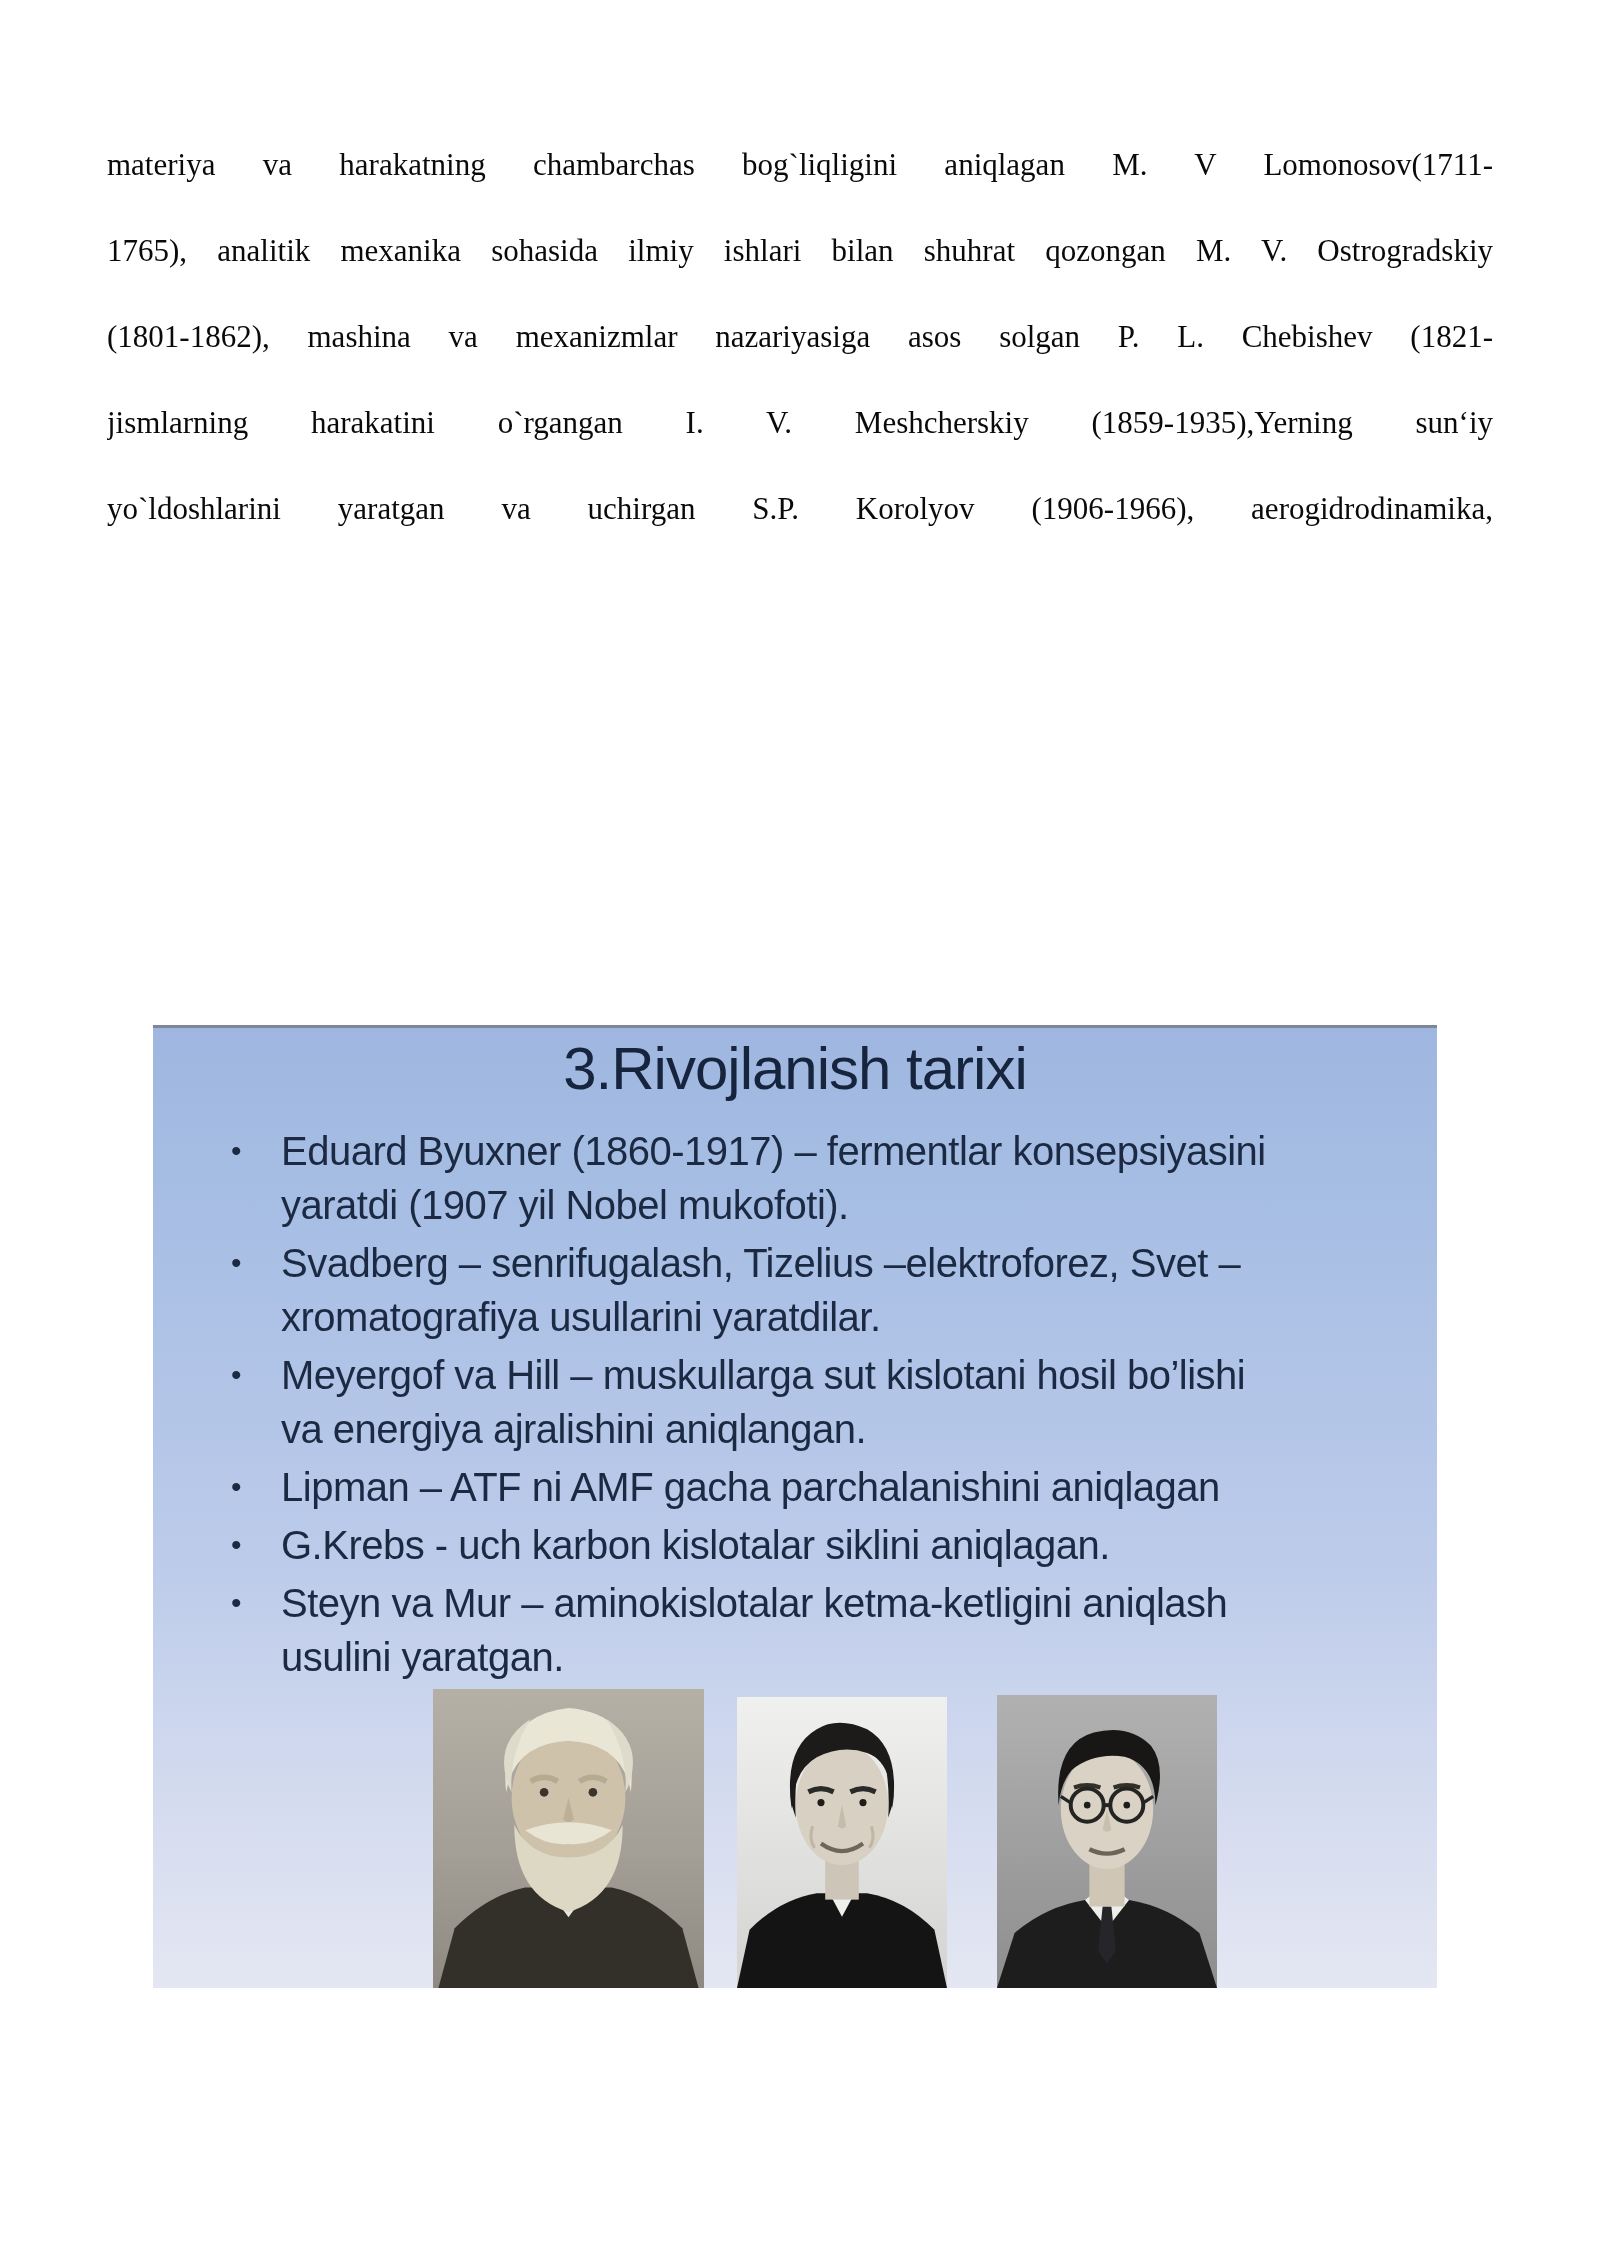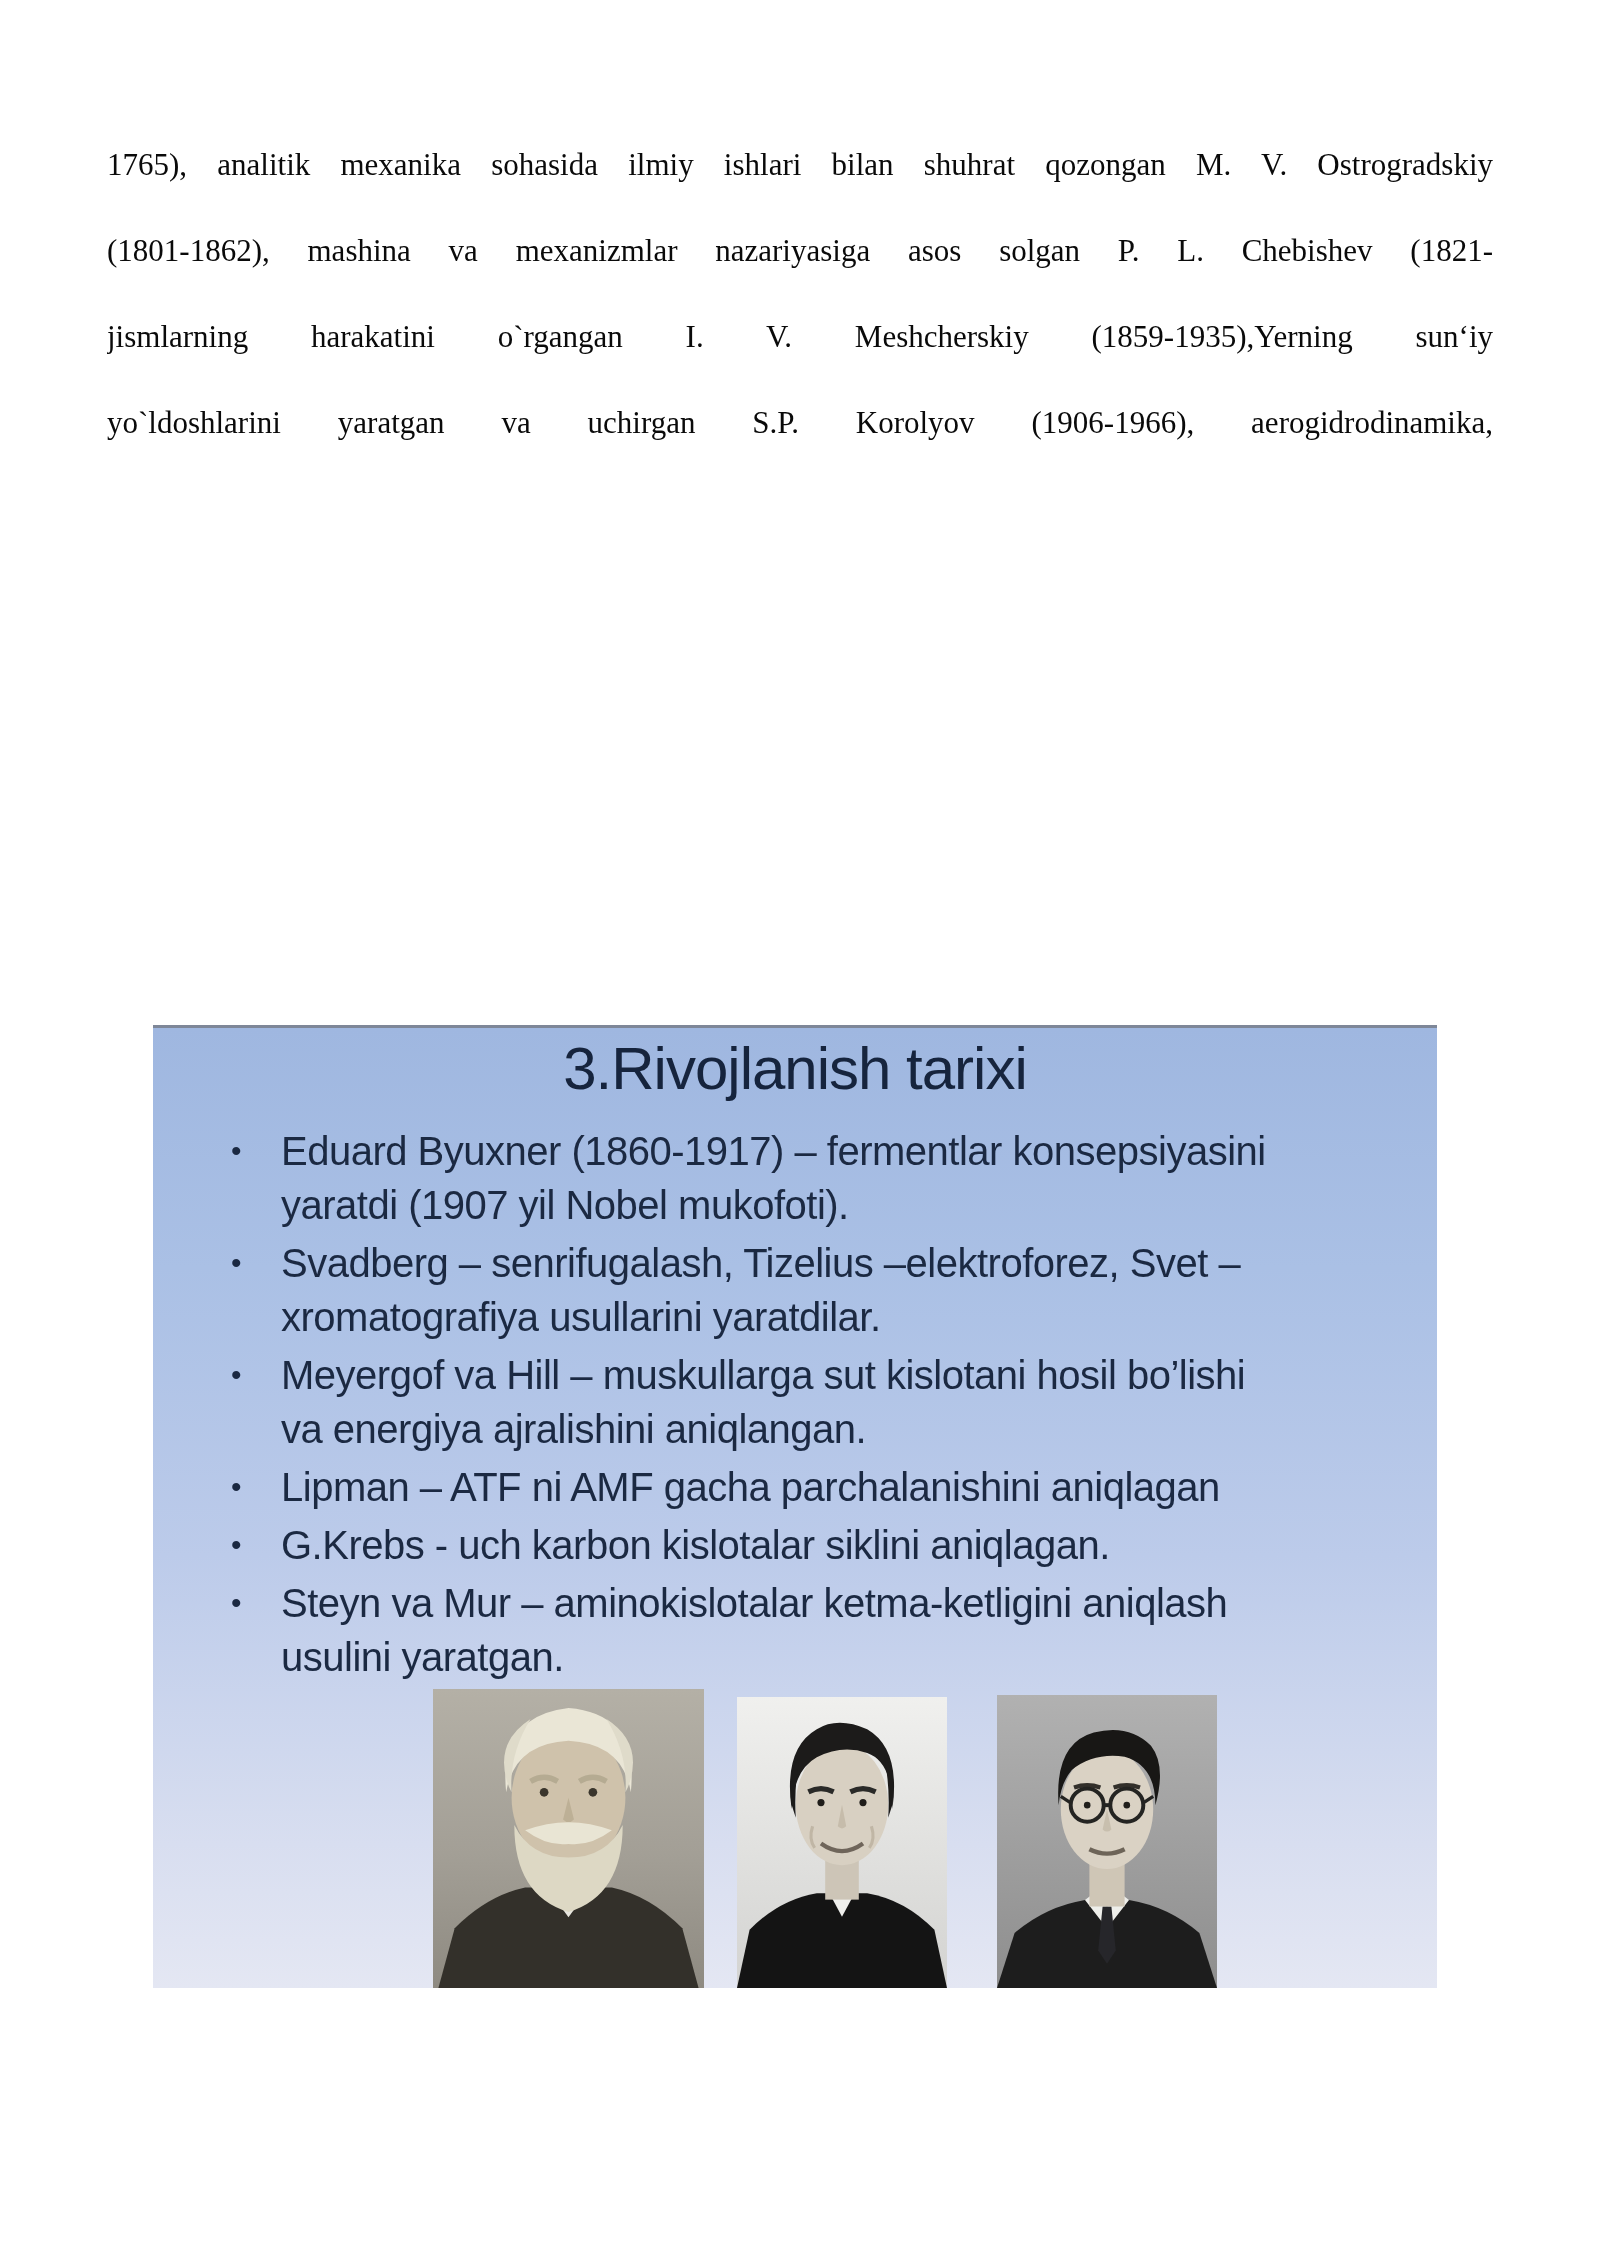--- a/index.html
+++ b/index.html
@@ -88,20 +88,21 @@
   .photo.p1 { left: 280px; top: 661px; width: 271px; height: 299px; }
   .photo.p2 { left: 584px; top: 669px; width: 210px; height: 291px; }
   .photo.p3 { left: 844px; top: 667px; width: 220px; height: 293px; }
 </style>
 </head>
 <body>
 
 <div class="page">
 
   <div class="para">
+    <div class="pline">materiya va harakatning chambarchas bog`liqligini aniqlagan M. V Lomonosov(1711-</div>
     <div class="pline">1765), analitik mexanika sohasida ilmiy ishlari bilan shuhrat qozongan M. V. Ostrogradskiy</div>
     <div class="pline">(1801-1862), mashina va mexanizmlar nazariyasiga asos solgan P. L. Chebishev (1821-</div>
     <div class="pline">jismlarning harakatini o`rgangan I. V. Meshcherskiy (1859-1935),Yerning sun‘iy</div>
     <div class="pline">yo`ldoshlarini yaratgan va uchirgan S.P. Korolyov (1906-1966), aerogidrodinamika,</div>
   </div>
 
   <div class="slide">
     <div class="slide-title">3.Rivojlanish tarixi</div>
 
     <div class="bullets">

